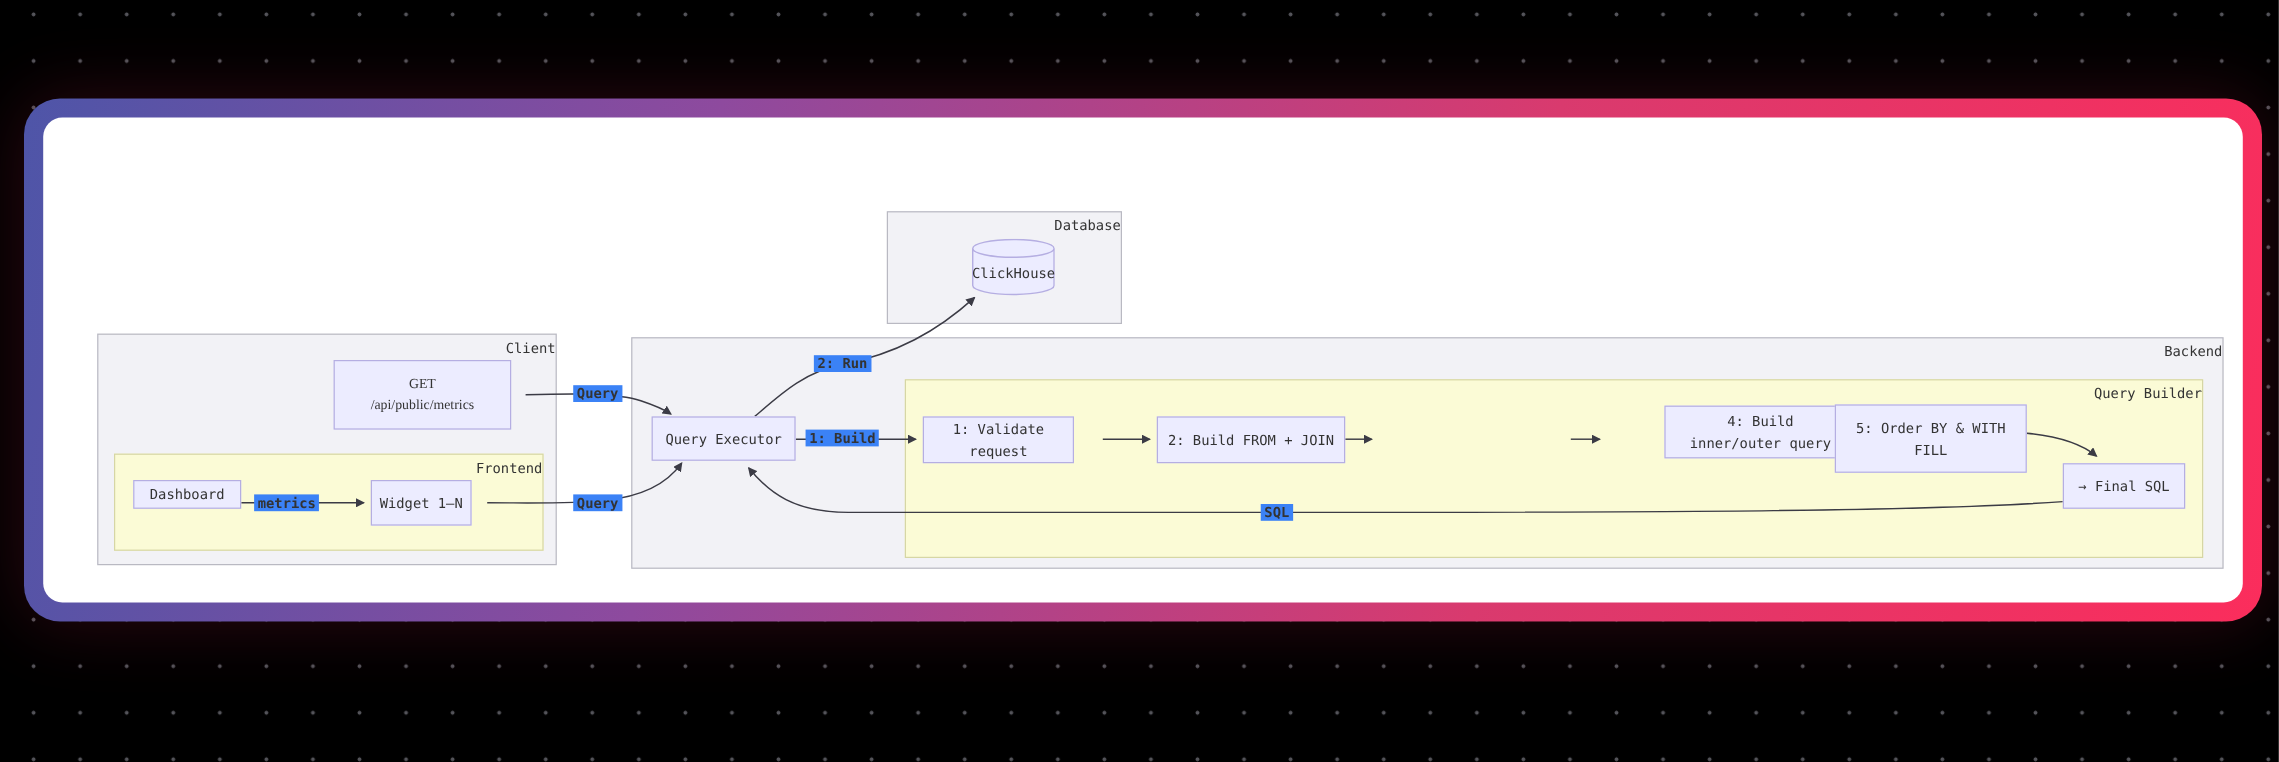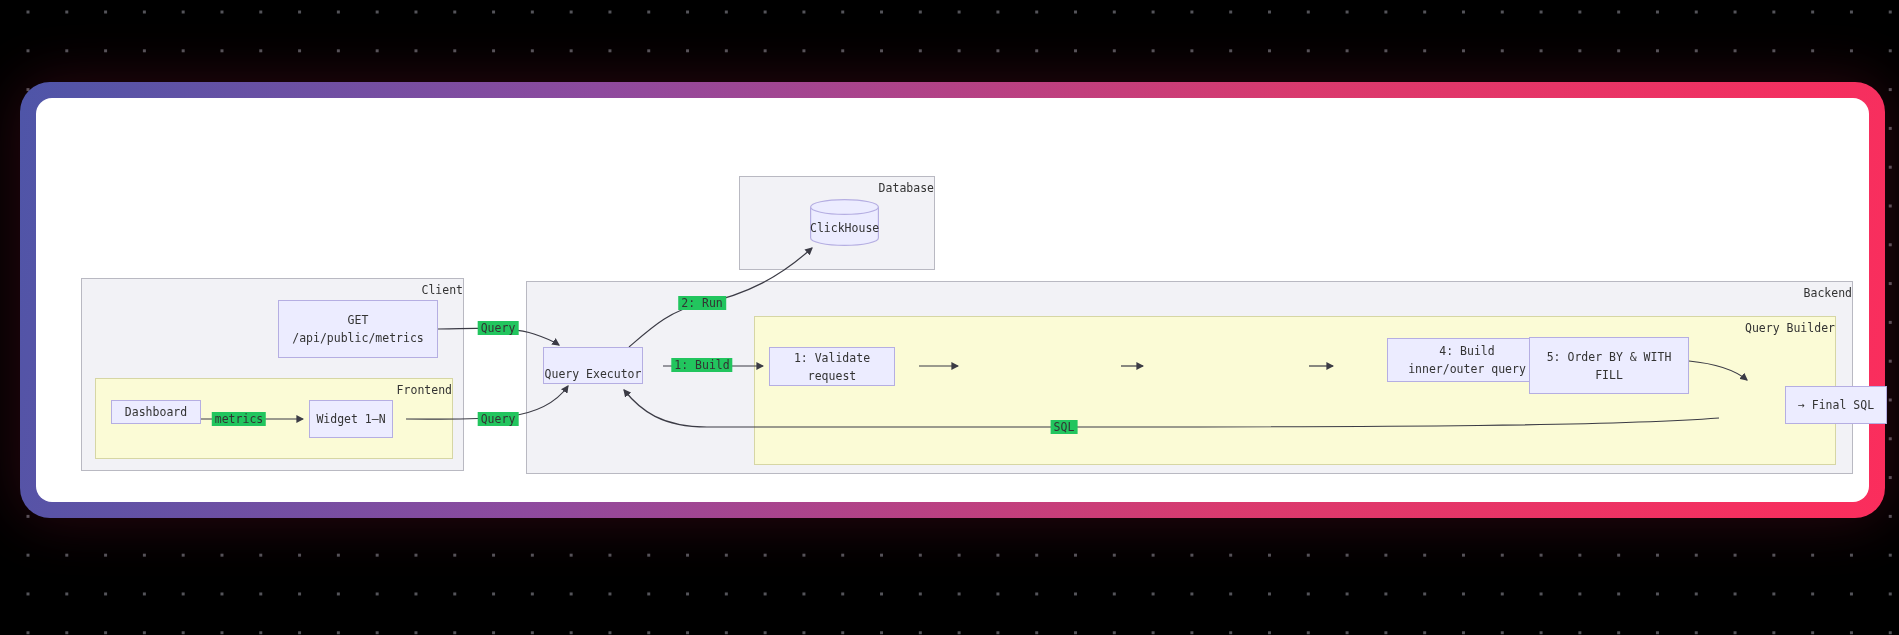--- a/index.html
+++ b/index.html
@@ -36,22 +36,22 @@
     position:absolute; top:4px; left:0; right:0;
     text-align:right; font-size:11.5px; line-height:14px; color:#333;
   }
   .node {
     position:absolute; background:#ececff; border:1px solid #b5aee2;
     display:flex; flex-direction:column; align-items:center; justify-content:center;
     text-align:center; line-height:18px; color:#333;
   }
   .edge-label {
     position:absolute; transform:translate(-50%,-50%);
-    background:#22c55e; padding:0 3px; line-height:14px; font-size:11.5px;
-    white-space:nowrap; color:#333;
+    background:#3b82f6; padding:0 3px; line-height:14px; font-size:11.5px;
+    white-space:nowrap; color:#333;font-weight:bold;
   }
   .edges, .cyl-svg { position:absolute; pointer-events:none; }
   .edges { left:0; top:0; }
   .cyl-label {
     position:absolute; left:758px; top:95px; width:69px; text-align:center;
     line-height:38px; color:#333;
   }
 </style>
 </head>
 <body>
@@ -92,45 +92,48 @@
           <path d="M611,252 L711,252" marker-end="url(#arrow)"></path>
           <path d="M867,252 L906,252" marker-end="url(#arrow)"></path>
           <path d="M1069,252 L1091,252" marker-end="url(#arrow)"></path>
           <path d="M1257,252 L1281,252" marker-end="url(#arrow)"></path>
           <path d="M1447,252 L1471,252" marker-end="url(#arrow)"></path>
           <path d="M1637,247 C1668,250 1684,257 1695,266" marker-end="url(#arrow)"></path>
           <path d="M1667,304 C1560,312 1350,313 1012,313 L655,313 C610,313 589,297 572,276" marker-end="url(#arrow)"></path>
         </g>
       </svg>
 
-      <div class="node" style="left:226px;top:186px;width:160px;height:58px;">
+      <div class="node" style="left:226px;top:186px;width:148px;height:58px;font-family:Liberation Serif, serif;">
         <div>GET</div>
         <div>/api/public/metrics</div>
       </div>
       <div class="node" style="left:59px;top:286px;width:90px;height:24px;">
         <div>Dashboard</div>
       </div>
       <div class="node" style="left:257px;top:286px;width:84px;height:38px;">
         <div>Widget 1–N</div>
       </div>
-      <div class="node" style="left:491px;top:233px;width:100px;height:37px;justify-content:flex-end;">
+      <div class="node" style="left:491px;top:233px;width:120px;height:37px;">
         <div>Query Executor</div>
       </div>
       <div class="node" style="left:717px;top:233px;width:126px;height:39px;align-items:flex-end;">
         <div>1: Validate request</div>
+      </div>
+      <div class="node" style="left:912px;top:233px;width:157px;height:39px;">
+        <div>2: Build FROM + JOIN</div>
       </div>
       <div class="node" style="left:1335px;top:224px;width:160px;height:44px;">
         <div>4: Build</div>
         <div>inner/outer query</div>
       </div>
       <div class="node" style="left:1477px;top:223px;width:160px;height:57px;">
         <div>5: Order BY &amp; WITH</div>
         <div>FILL</div>
       </div>
-      <div class="node" style="left:1733px;top:272px;width:102px;height:38px;">
+      <div class="node" style="left:1667px;top:272px;width:102px;height:38px;">
         <div>→ Final SQL</div>
       </div>
 
       <svg class="cyl-svg" style="left:758px;top:85px;" width="69" height="48" viewBox="0 0 69 48">
         <path d="M0.6,8 V39 A33.9,7.4 0 0 0 68.4,39 V8" fill="#ececff" stroke="#b5aee2" stroke-width="1.2"></path>
         <ellipse cx="34.5" cy="8" rx="33.9" ry="7.4" fill="#ececff" stroke="#b5aee2" stroke-width="1.2"></ellipse>
       </svg>
       <div class="cyl-label">ClickHouse</div>
 
       <div class="edge-label" style="left:446px;top:214px;">Query</div>

